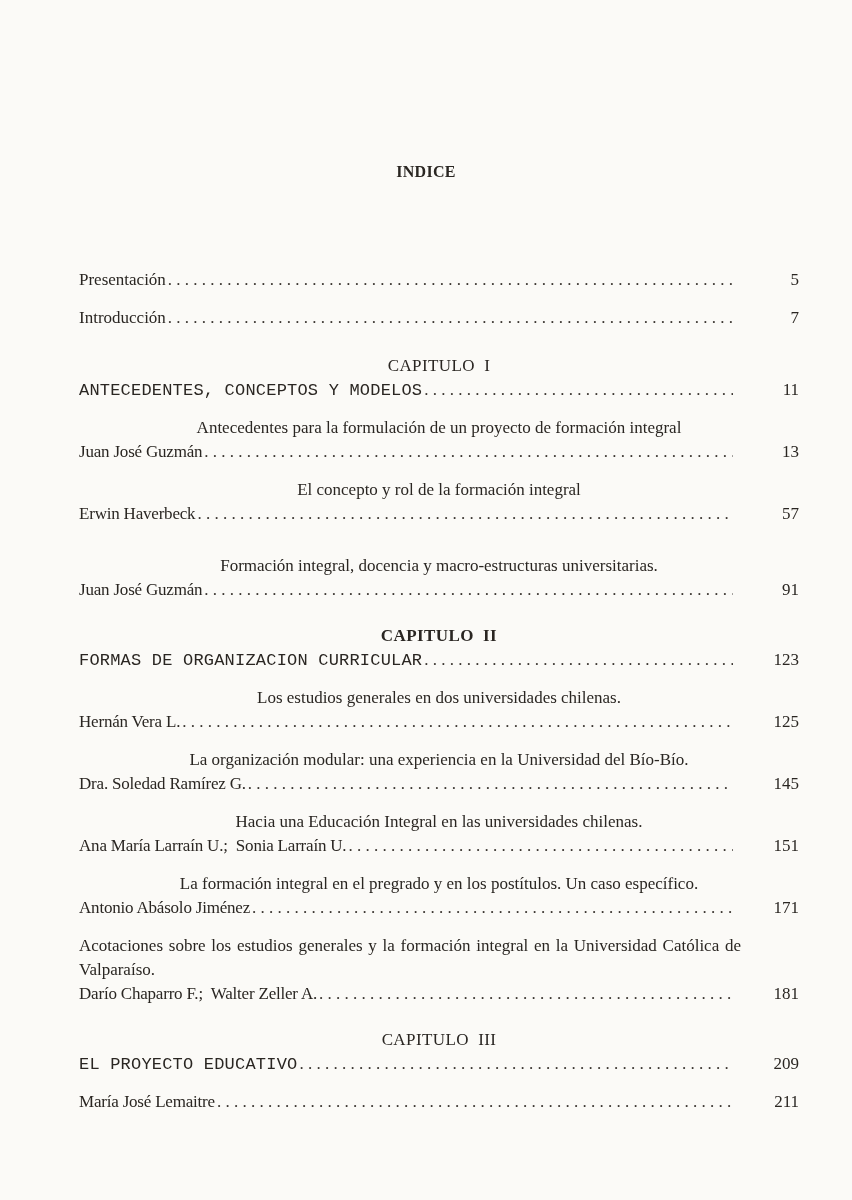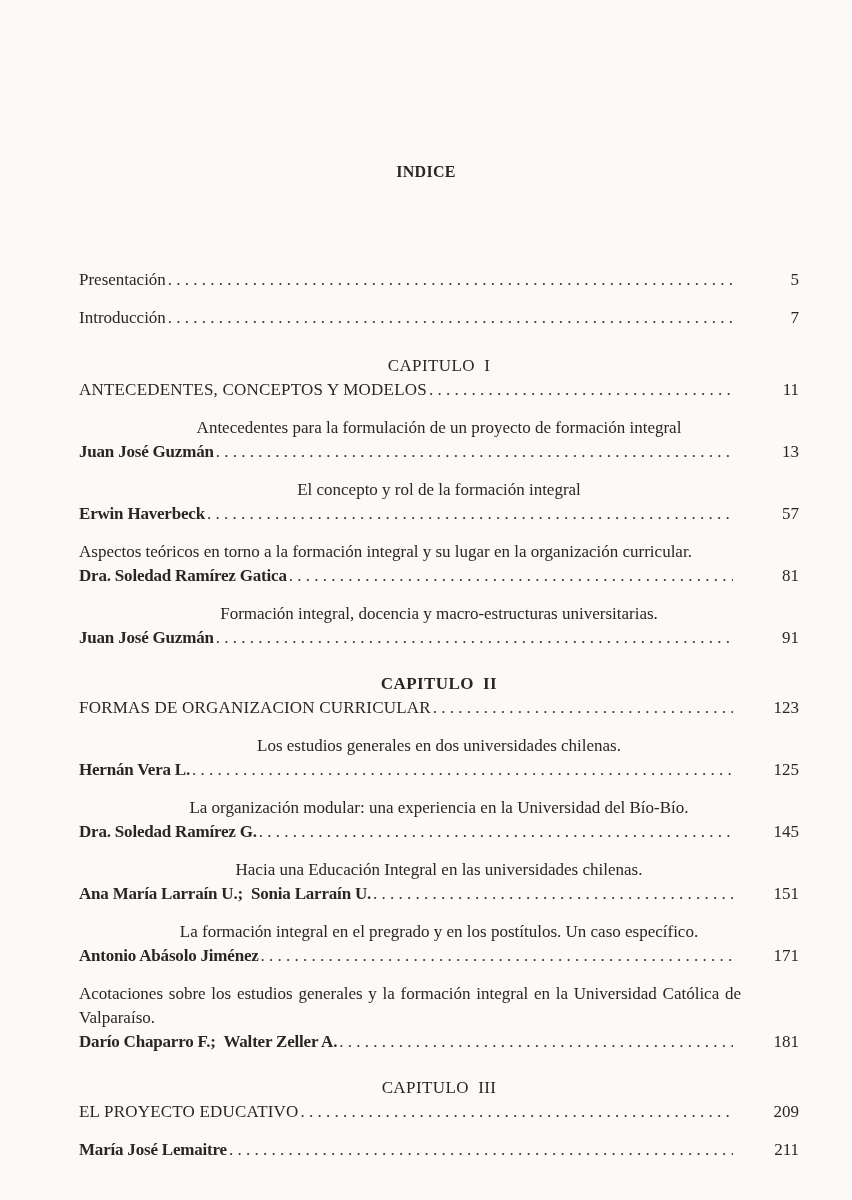--- a/index.html
+++ b/index.html
@@ -69,27 +69,27 @@
       white-space: nowrap;
       text-align: center;
     }
     .wrap {
       line-height: 24px;
       white-space: normal;
       text-align: justify;
       width: 662px;
     }
     .author {
-      font-weight: bold;
+      font-weight: normal;
       letter-spacing: -0.2px;
     }
     .gap-s { height: 14px; }
     .gap-m { height: 22px; }
     .chapter-label { letter-spacing: 0.4px; }
-    .chapter-title { letter-spacing: 0.2px; }
+    .chapter-title { letter-spacing: 0.2px; font-family: Liberation Mono, monospace; }
   </style>
 </head>
 <body>
 
 <div class="page">
   <div class="title">INDICE</div>
 
   <div class="toc">
 
     <div class="line">
@@ -128,28 +128,20 @@
       <div class="entry">
         <div class="plain">El concepto y rol de la formación integral</div>
         <div class="line">
           <span class="text author">Erwin Haverbeck</span>
           <span class="dots"></span>
           <span class="page-num">57</span>
         </div>
       </div>
       <div class="gap-s"></div>
 
-      <div class="entry">
-        <div class="wrap">Aspectos teóricos en torno a la formación integral y su lugar en la organización curricular.</div>
-        <div class="line">
-          <span class="text author">Dra. Soledad Ramírez Gatica</span>
-          <span class="dots"></span>
-          <span class="page-num">81</span>
-        </div>
-      </div>
       <div class="gap-s"></div>
 
       <div class="entry">
         <div class="plain">Formación integral, docencia y macro-estructuras universitarias.</div>
         <div class="line">
           <span class="text author">Juan José Guzmán</span>
           <span class="dots"></span>
           <span class="page-num">91</span>
         </div>
       </div>

